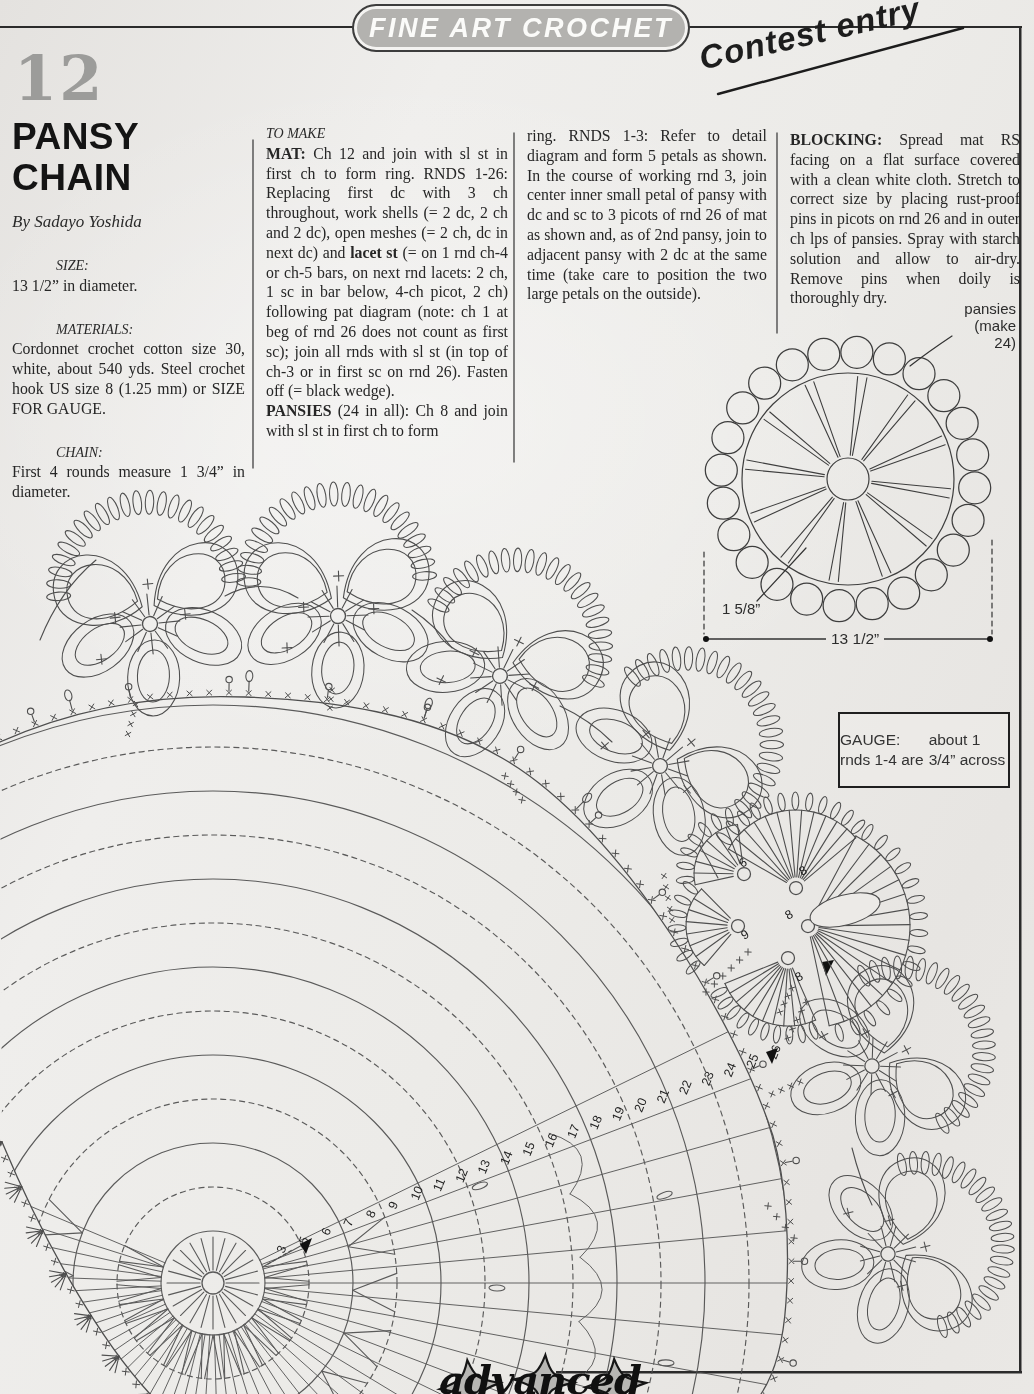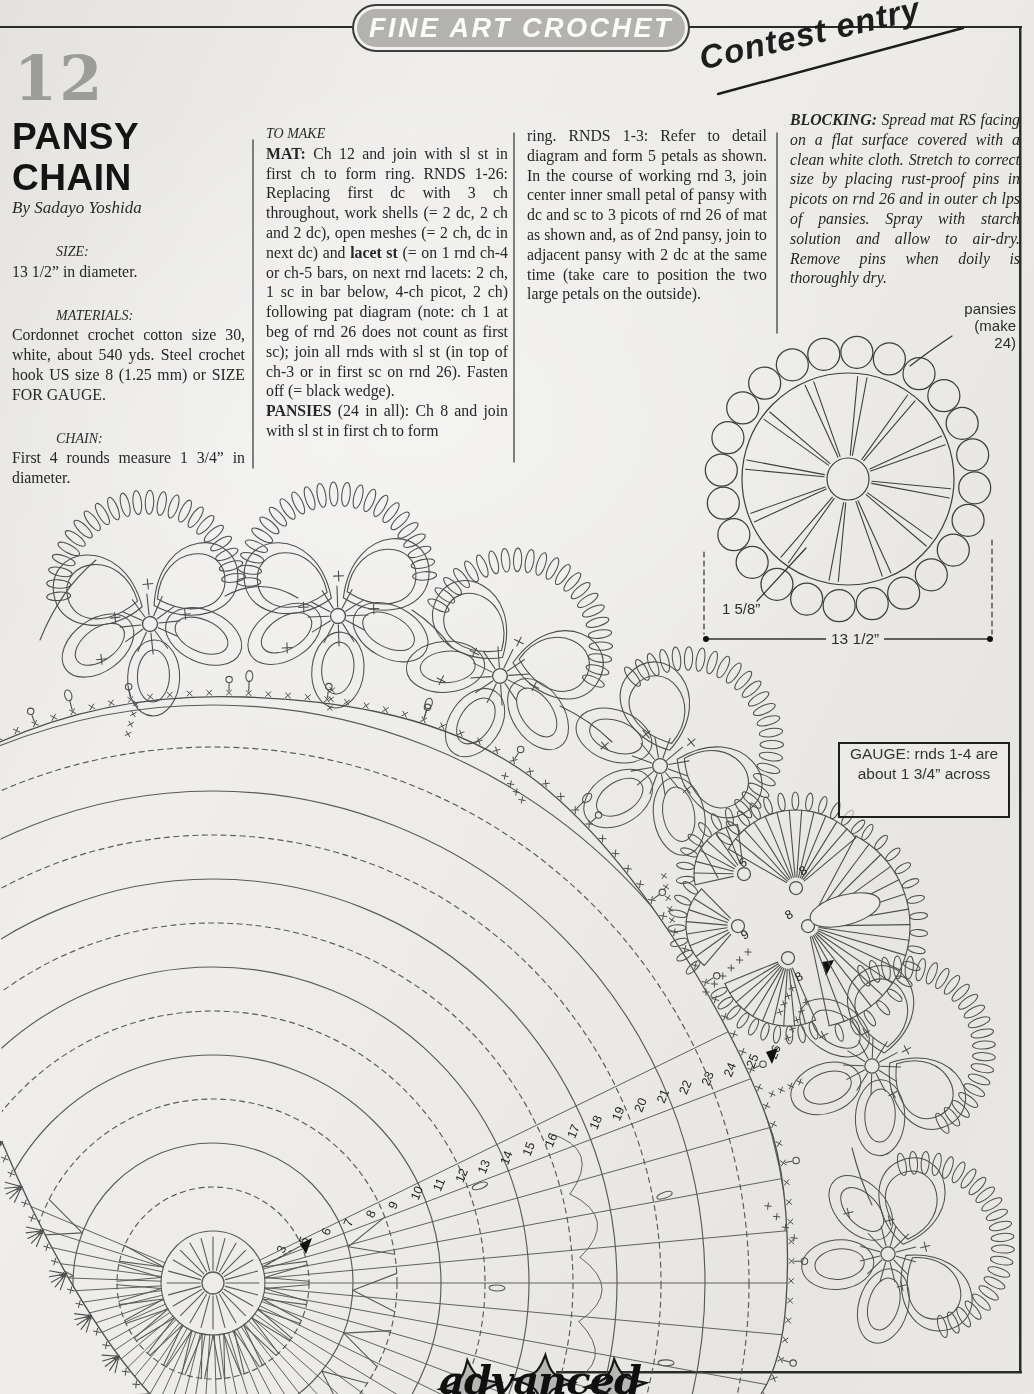--- a/index.html
+++ b/index.html
@@ -17,25 +17,25 @@
   .serifhead{font-style:italic;font-size:14px;color:#2a2a2a;}
   .pattern-number{position:absolute;left:14px;top:48px;font:bold 62px/62px "DejaVu Serif",serif;color:#9c9c9a;letter-spacing:2px;}
   .banner{position:absolute;left:352px;top:4px;width:334px;height:44px;border-radius:24px;
           background:#b3b2af;border:2px solid #3d3d3d;box-shadow:inset 0 0 0 3px #f4f3f1;
           display:flex;align-items:center;justify-content:center;}
   .banner span{font:italic 700 27px "Liberation Sans",sans-serif;color:#fbfbf9;letter-spacing:2.5px;}
   .contest{position:absolute;left:702px;top:40px;width:230px;text-align:center;
            font:italic 700 33px "Liberation Sans",sans-serif;color:#1d1d1d;letter-spacing:1px;
            transform:rotate(-13deg);transform-origin:left bottom;}
   .title{font:800 37px/41px "Liberation Sans",sans-serif;color:#141414;letter-spacing:.5px;}
-  .byline{font:italic 17px "Liberation Serif",serif;color:#2a2a2a;}
+  .byline{margin-top:14px;font:italic 17px "Liberation Serif",serif;color:#2a2a2a;}
   .sect{margin-top:24px;margin-left:44px;}
   .gaugebox{position:absolute;left:838px;top:712px;width:168px;height:72px;border:2.5px solid #1f1f1f;
-            display:flex;flex-direction:column;align-items:center;justify-content:flex-start;
-            font:15.5px/20px "Liberation Sans",sans-serif;color:#333;background:rgba(238,237,234,.6);margin-top:30px;}
+            display:flex;flex-direction:row;align-items:center;justify-content:space-between;
+            font:15.5px/20px "Liberation Sans",sans-serif;color:#333;background:rgba(238,237,234,.6);}
   .schlabel{position:absolute;font:15px/17px "Liberation Sans",sans-serif;color:#2c2c2c;}
   .dimlabel{position:absolute;font:15.5px "Liberation Sans",sans-serif;color:#2c2c2c;background:#eae8e5;padding:0 5px;text-align:right;}
   .advanced{position:absolute;left:430px;top:1356px;width:220px;text-align:center;
             font:italic 700 40px "DejaVu Serif",serif;color:#101010;letter-spacing:-1px;}
 </style>
 </head>
 <body>
 
 <div class="page">
 
@@ -1150,21 +1150,21 @@
   <div class="col" style="left:266px;top:124px;width:242px;">
     <div class="serifhead">TO MAKE</div>
     <div><span class="b">MAT:</span><span>  Ch 12 and join with sl st in first ch to form ring.  RNDS 1-26: Replacing first dc with 3 ch throughout, work shells (= 2 dc, 2 ch and 2 dc), open meshes (= 2 ch, dc in next dc) and </span><span class="b i">lacet st</span><span> (= on 1 rnd ch-4 or ch-5 bars, on next rnd lacets:  2 ch, 1 sc in bar below, 4-ch picot, 2 ch) following pat diagram (</span><span class="i">note:</span><span> ch 1 at beg of rnd 26 does not count as first sc);  join all rnds with sl st (in top of ch-3 or in first sc on rnd 26).  Fasten off (= black wedge).</span></div>
     <div><span class="b">PANSIES</span><span> (24 in all):   Ch 8 and join with sl st in first ch to form</span></div>
   </div>
 
   <div class="col" style="left:527px;top:126px;width:240px;">
     <div><span>ring.  RNDS 1-3:  Refer to detail diagram and form 5 petals as shown.  In the course of working rnd 3, join center inner small petal of pansy with dc and sc to 3 picots of rnd 26 of mat as shown and, as of 2nd pansy, join to adjacent pansy with 2 dc </span><span class="i">at the same time</span><span> (take care to position the two large petals on the outside).</span></div>
   </div>
 
-  <div class="col" style="left:790px;top:110px;width:230px;font-style:italic;">
+  <div class="col" style="left:790px;top:130px;width:230px;">
     <div><span class="b">BLOCKING:</span><span>   Spread mat RS facing on a flat surface covered with a clean white cloth.  Stretch to correct size by placing rust-proof pins in picots on rnd 26 and in outer ch lps of pansies.  Spray with starch solution and allow to air-dry.  Remove pins when doily is thoroughly dry.</span></div>
   </div>
 
   <div class="schlabel" style="left:940px;top:300px;width:76px;text-align:right;white-space:pre-line;">pansies
 (make
 24)</div>
   <div class="schlabel" style="left:722px;top:600px;">1 5/8”</div>
   <div class="dimlabel" style="left:826px;top:630px;">13 1/2”</div>
 
   <div class="gaugebox">

